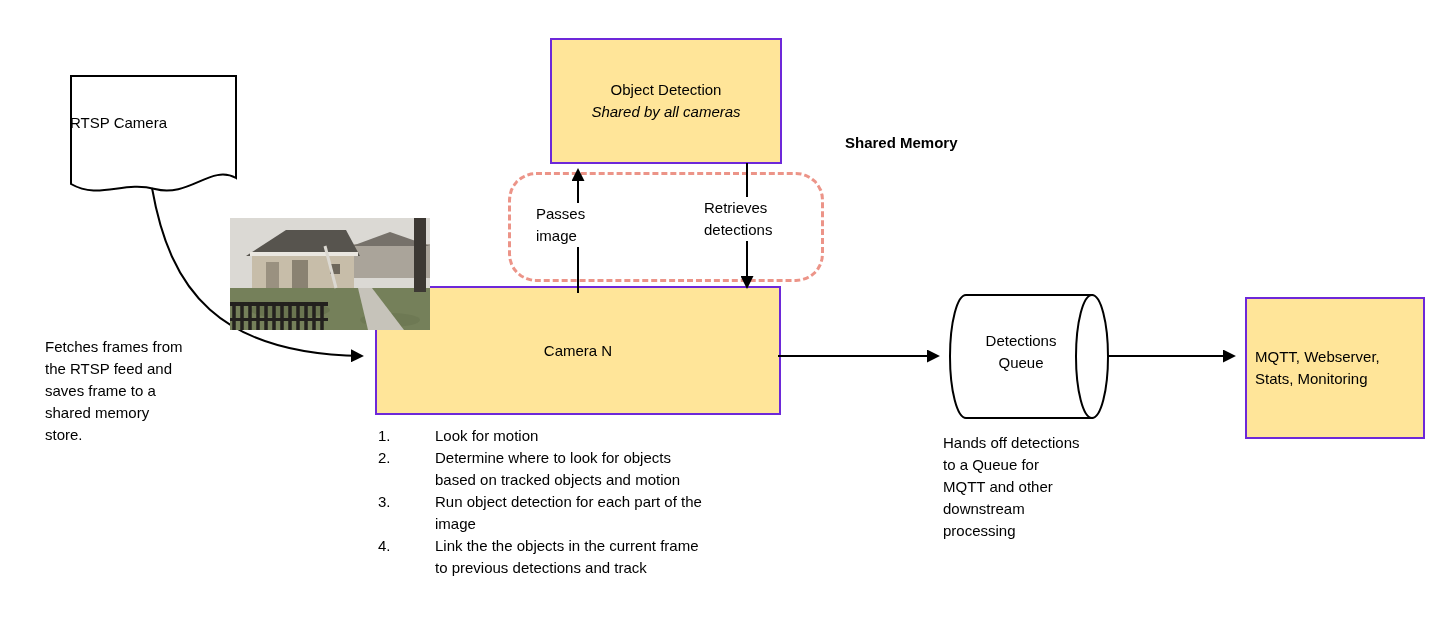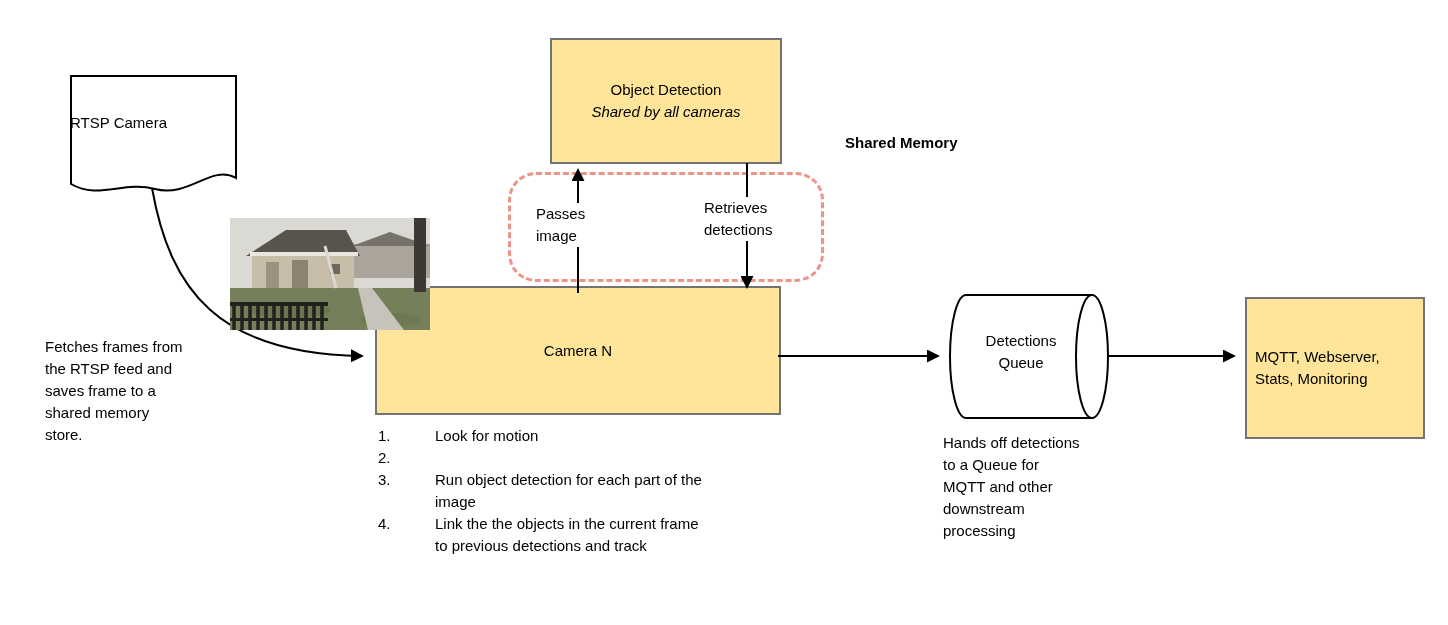--- a/index.html
+++ b/index.html
@@ -5,21 +5,21 @@
   html, body { margin: 0; padding: 0; background: #ffffff; }
   .canvas {
     position: relative;
     width: 1448px; height: 625px;
     background: #ffffff;
     font-family: "Liberation Sans", "DejaVu Sans", sans-serif;
     font-size: 15px; line-height: 22px; color: #000;
     overflow: hidden;
   }
   .abs { position: absolute; }
-  .node { position: absolute; background: #ffe599; border: 2px solid #737373; }
+  .node { position: absolute; background: #ffe599; border: 2px solid #6d28d9; }
   .flex-center { display: flex; align-items: center; justify-content: center; text-align: center; }
   .italic { font-style: italic; }
   .bold { font-weight: bold; }
   .dashed-region {
     position: absolute;
     border: 3px dashed #ec9488;
     border-radius: 28px;
     background: transparent;
   }
   .line-label { position: absolute; background: #ffffff; padding: 0 2px; }
@@ -83,20 +83,21 @@
 
   <div class="abs" style="left:943px; top:432px; width:140px;">Hands off detections to a Queue for MQTT and other downstream processing</div>
 
   <div class="abs steps" style="left:378px; top:425px;">
     <div class="step">
       <span class="step-num">1.</span>
       <span class="step-text">Look for motion</span>
     </div>
     <div class="step">
       <span class="step-num">2.</span>
+      <span class="step-text">Determine where to look for objects based on tracked objects and motion</span>
     </div>
     <div class="step">
       <span class="step-num">3.</span>
       <span class="step-text">Run object detection for each part of the image</span>
     </div>
     <div class="step">
       <span class="step-num">4.</span>
       <span class="step-text">Link the the objects in the current frame to previous detections and track</span>
     </div>
   </div>

